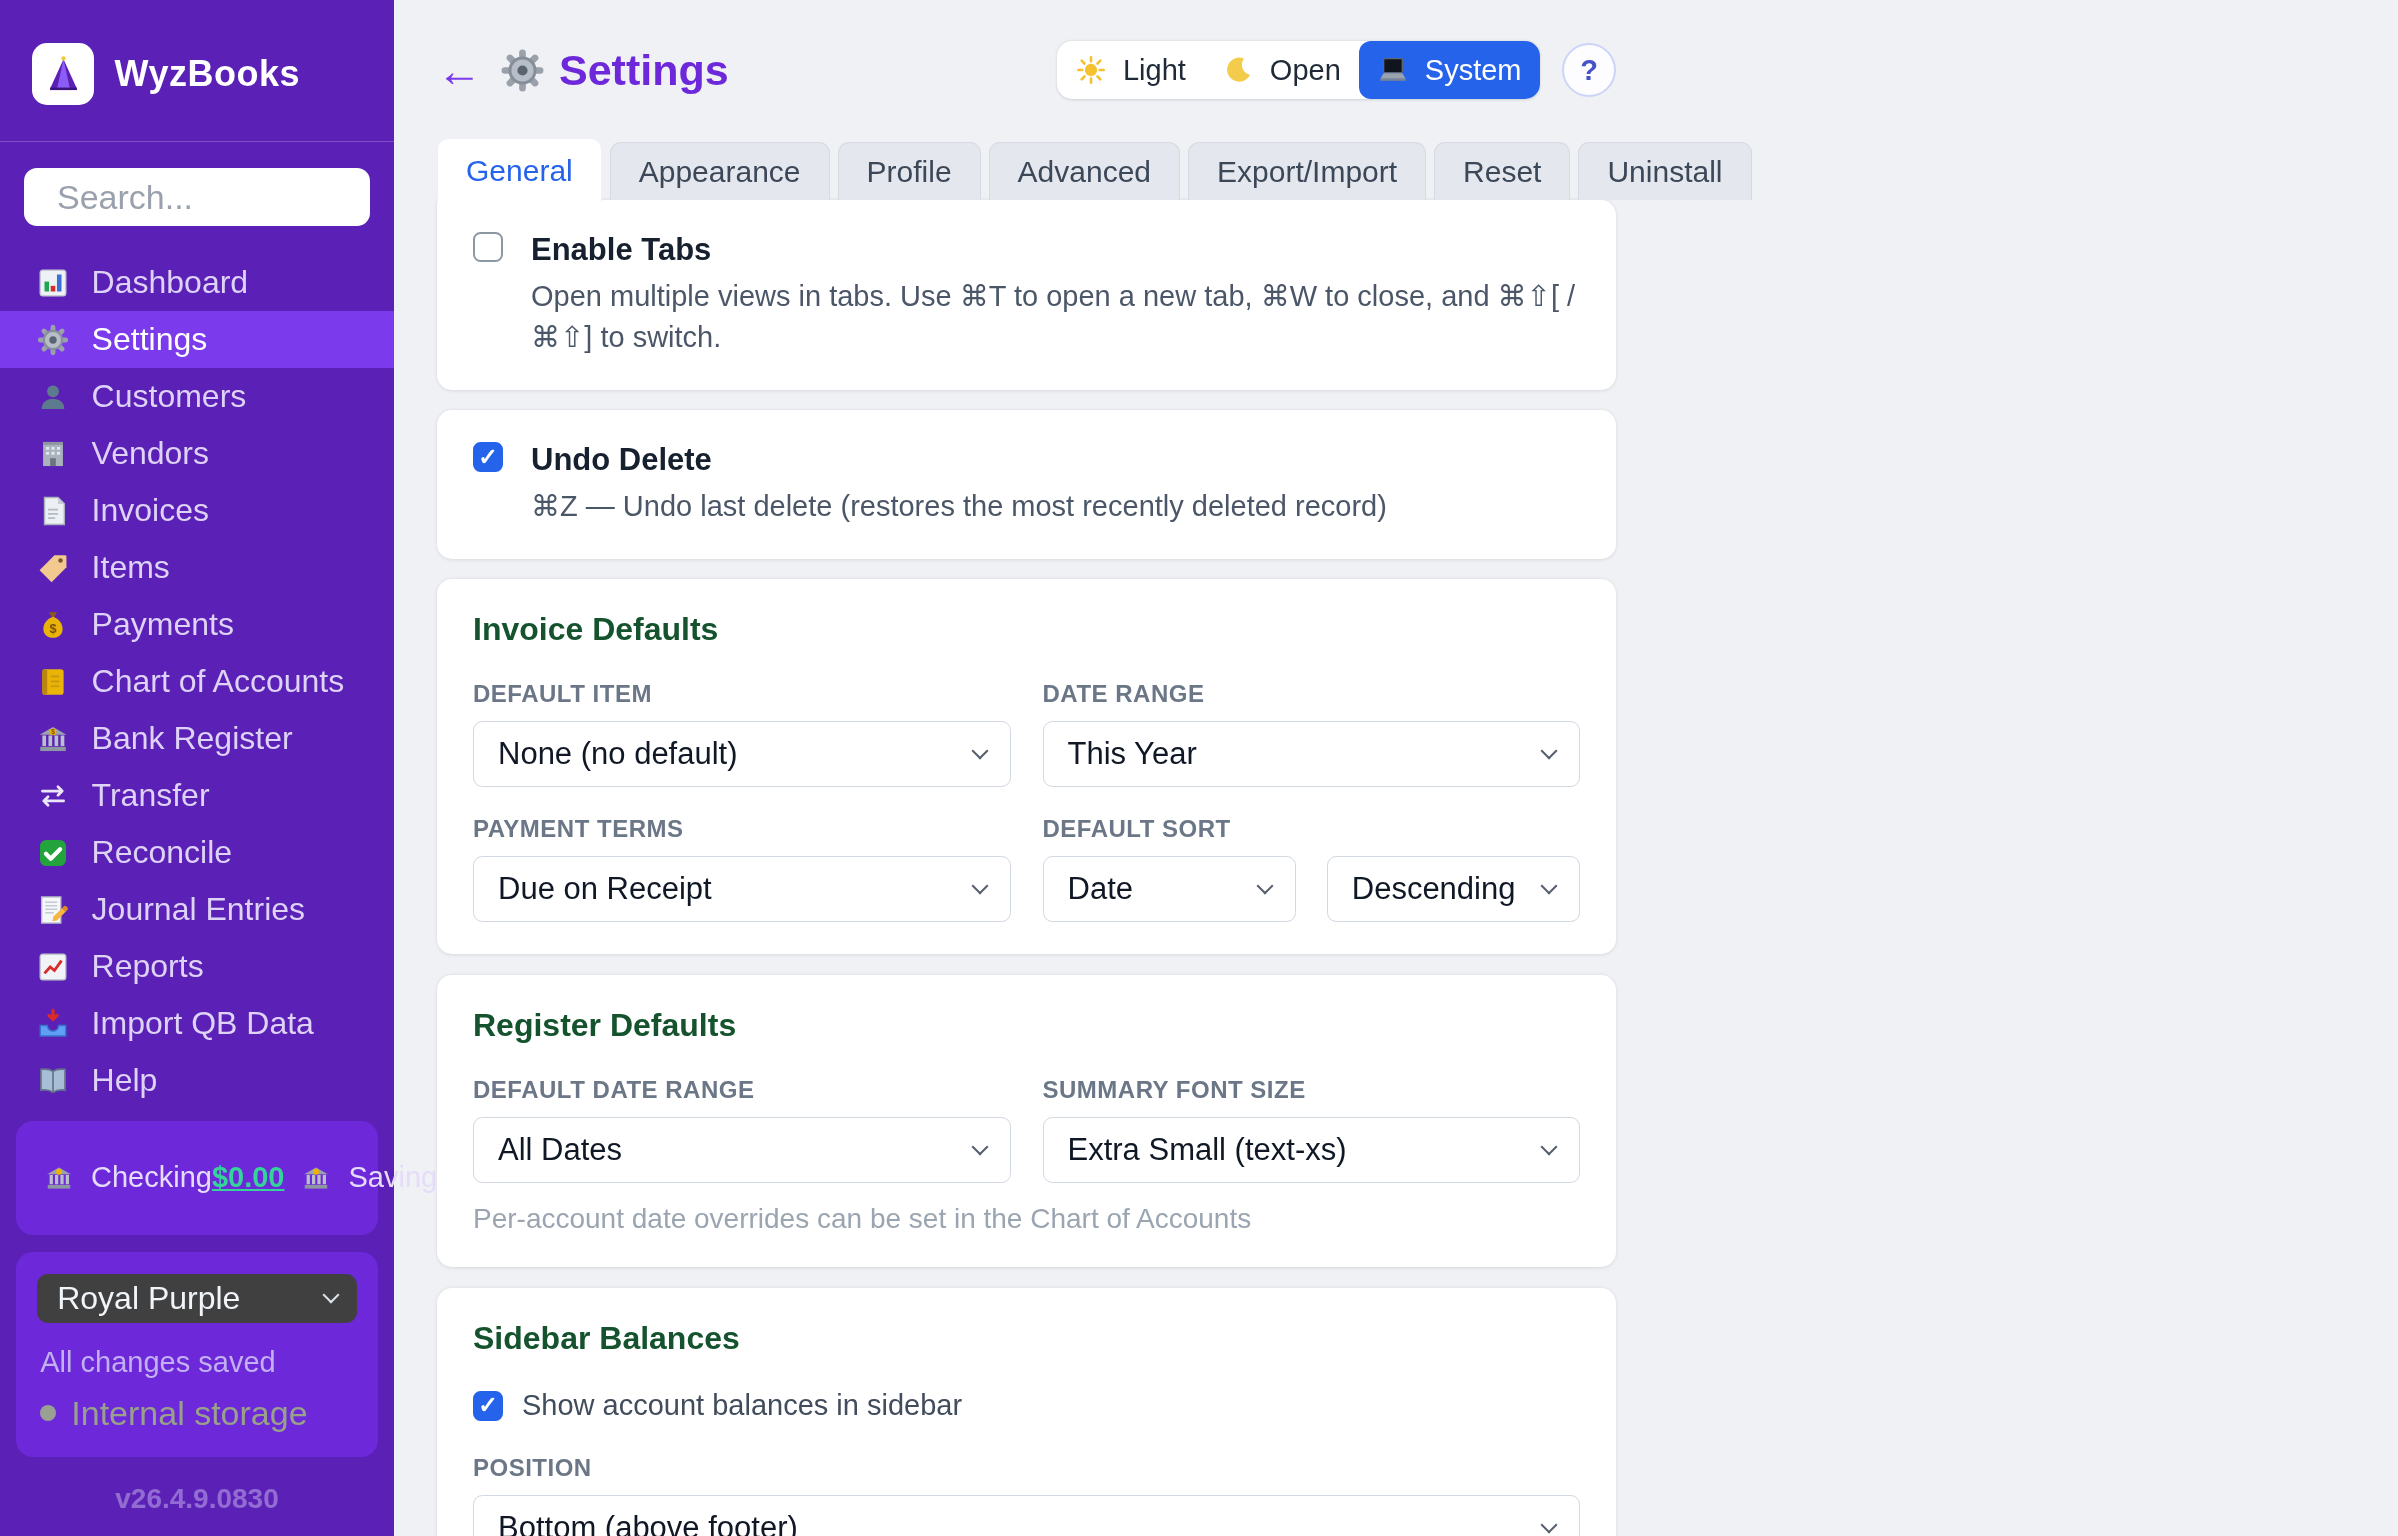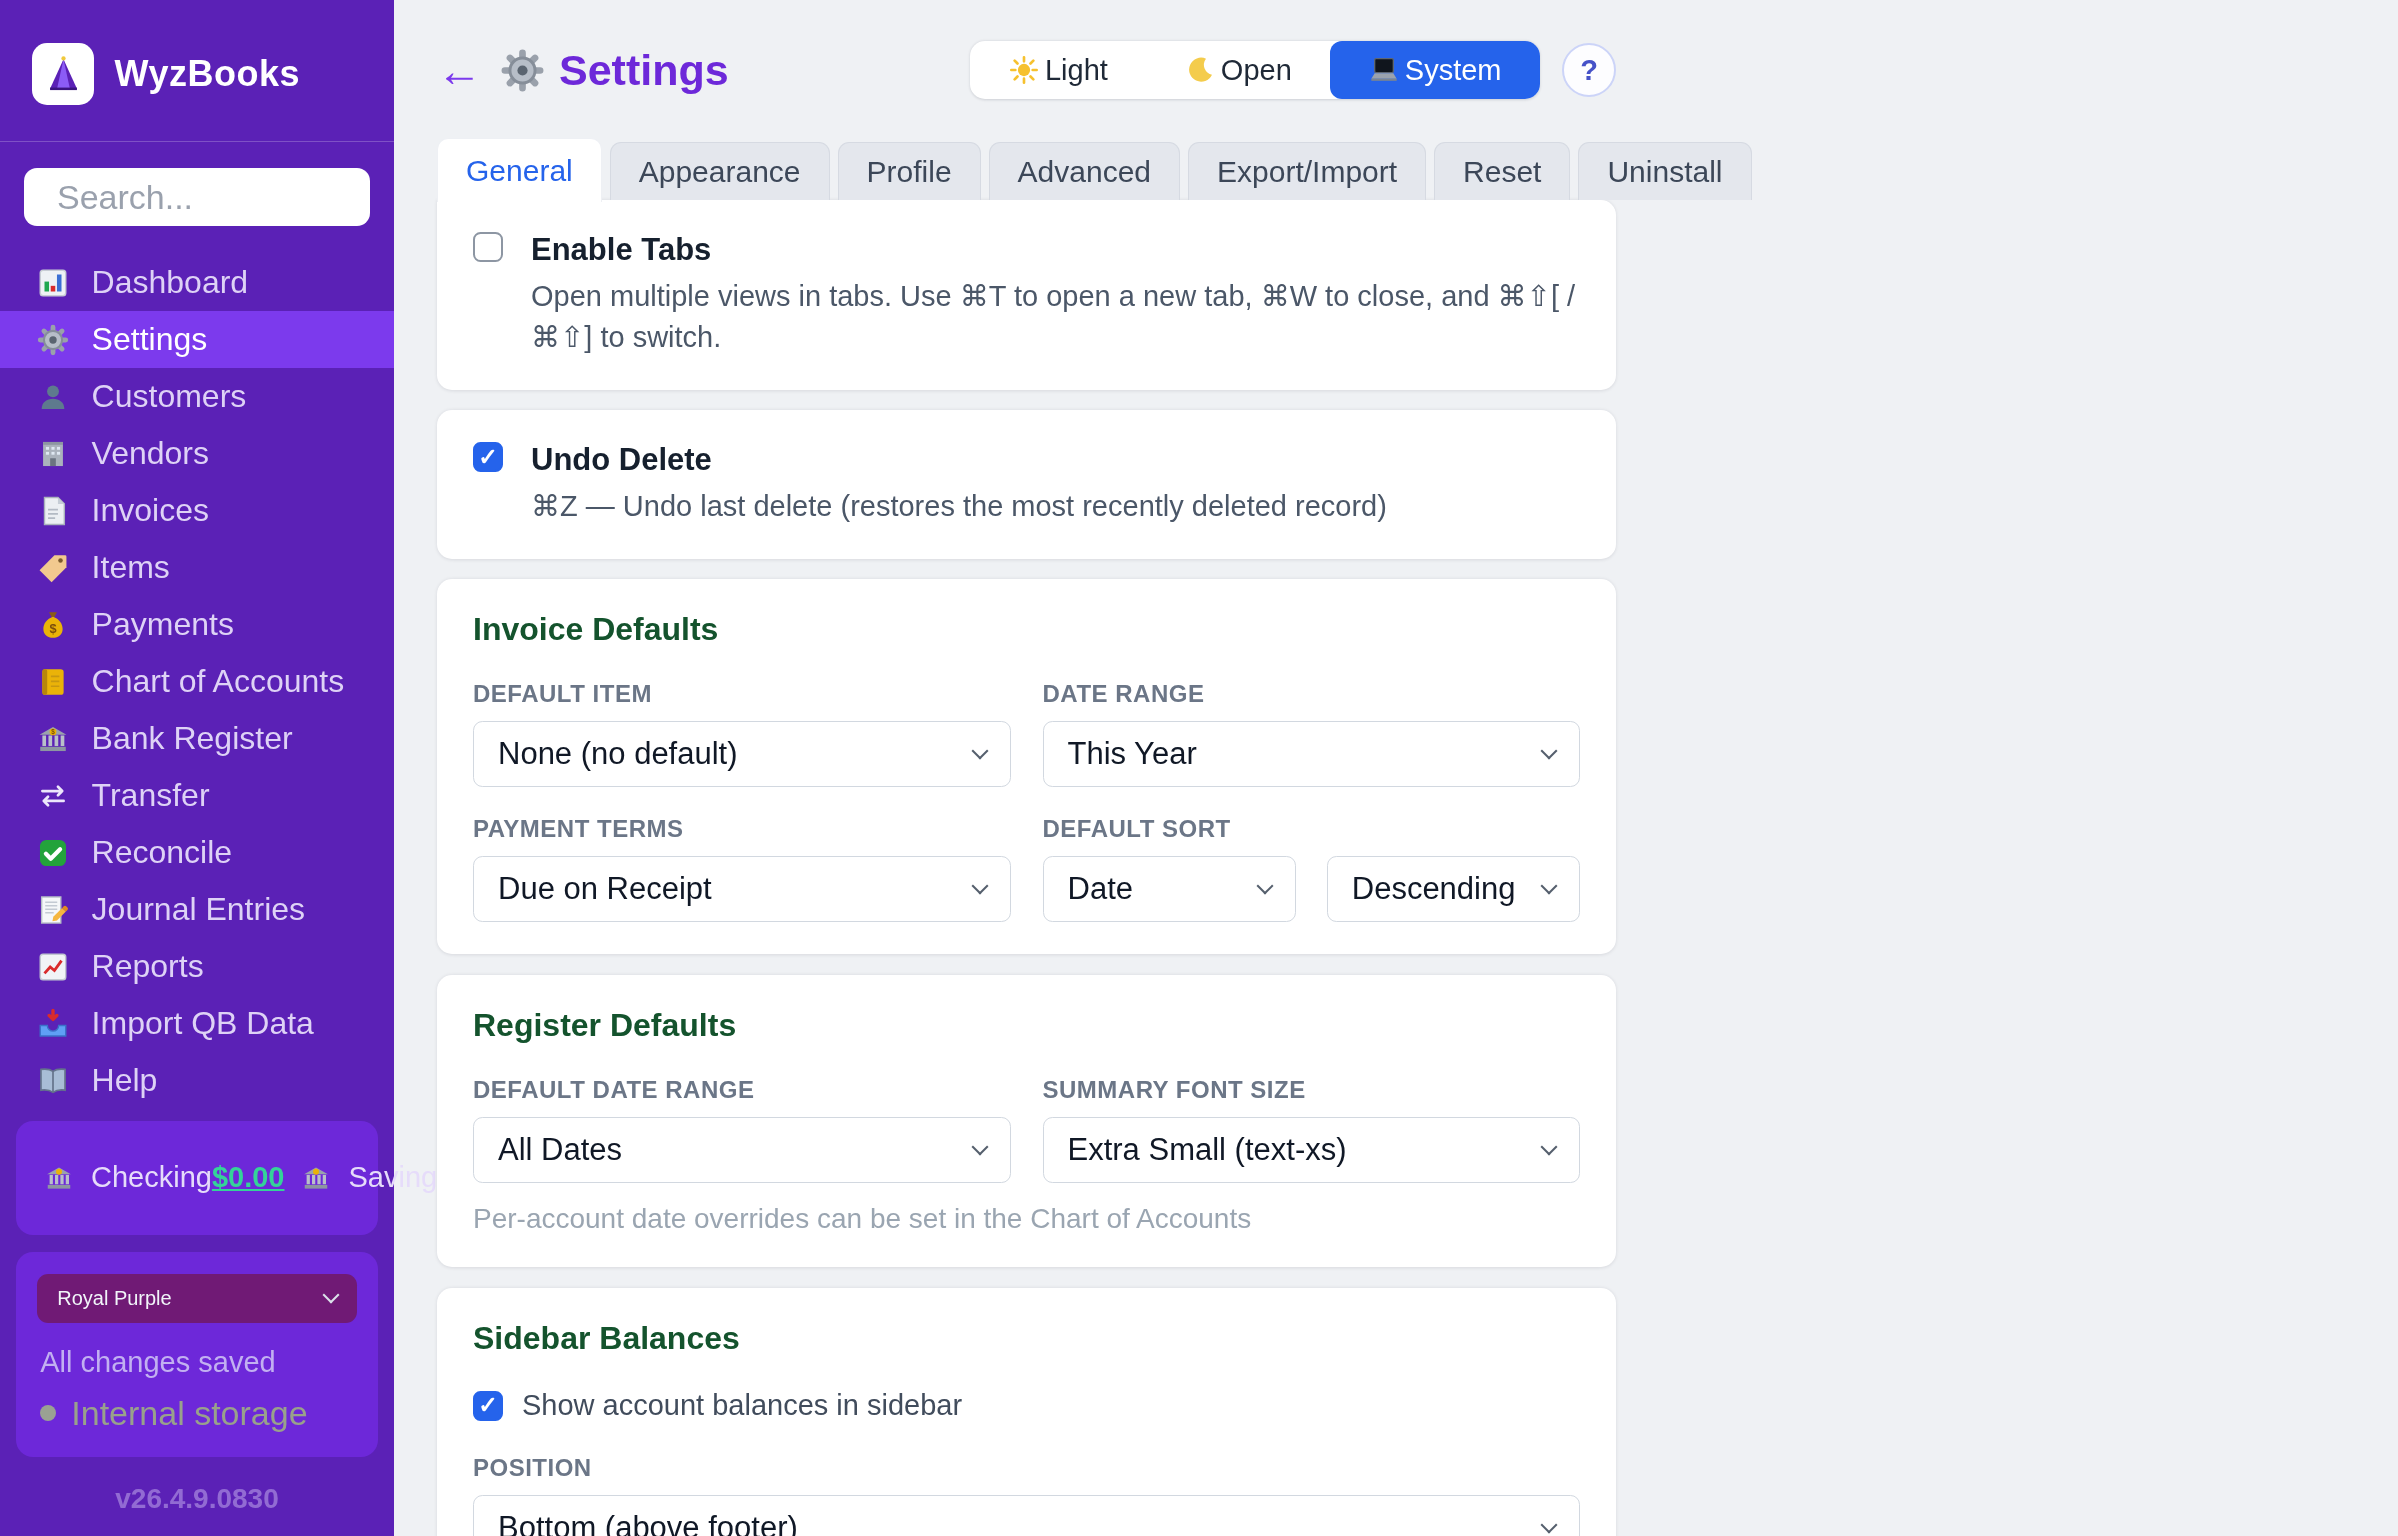--- a/index.html
+++ b/index.html
@@ -43,43 +43,43 @@
     margin:0 16px; background:#6d28d9; border-radius:17px; padding:24px 26px;
     display:flex; flex-direction:row; gap:15px;
   }
   .bal-row { display:flex; align-items:center; font-size:29px; color:#e6dcfa; }
   .bal-row .nicon { width:34px; height:34px; margin-right:15px; }
   .bal-row .nicon svg { width:30px; height:30px; }
   .bal-amt { margin-left:auto; color:#34d399; font-weight:bold;text-decoration:underline; }
 
   .theme-card { margin:17px 16px 0; background:#6d28d9; border-radius:17px; padding:22.5px 20.6px 24px; }
   .dark-select {
-    height:49px; background:#701a75; border-radius:11.2px; color:#f1f5f9;
-    display:flex; align-items:center; font-size:20px; padding:0 20.6px; cursor:pointer;
+    height:49px; background:#404040; border-radius:11.2px; color:#f1f5f9;
+    display:flex; align-items:center; font-size:32px; padding:0 20.6px; cursor:pointer;
   }
   .dark-select .chev { border-color:#dbe2ea; margin-left:auto; }
   .saved-text { margin:22.5px 3.7px 0; color:#c2b0f1; font-size:29px; }
   .storage-row { margin:15px 3.7px 0; display:flex; align-items:center; gap:15px; color:#99a18b; font-size:34px; }
   .storage-dot { width:16px; height:16px; border-radius:50%; background:#9aa193; flex:none; }
   .version { text-align:center; color:rgba(230,221,255,.40); font-weight:bold; font-size:28px; margin:26px 0 22.5px; }
 
   
   .main { position:absolute; left:394px; top:0; right:0; bottom:0; padding-left:43px; }
   .content { width:1179px; }
 
   .page-header { display:flex; align-items:center; margin-top:39px; height:62px; }
   .back-arrow { font-size:45px; color:#7c3aed; cursor:pointer; margin-right:17px; line-height:1; }
   .title-gear { width:47px; height:47px; margin-right:13px; }
   .page-title { font-size:43px; font-weight:bold; color:#6d28d9; }
 
   .theme-toggle {
     margin-left:auto; display:flex; align-items:stretch; height:58px; background:#fff;
     border-radius:15px; box-shadow:0 0.9px 2.8px rgba(15,23,42,.15); overflow:hidden;
   }
-  .seg { display:flex; align-items:center; gap:5px; padding:0 38px; font-size:29px; color:#1f2937; cursor:pointer; }
+  .seg { display:flex; align-items:center; gap:16px; padding:0 18px; font-size:29px; color:#1f2937; cursor:pointer; }
   .seg svg { width:32px; height:32px; }
   .seg.active { background:#2563eb; color:#fff; border-radius:12px; }
   .help-btn {
     margin-left:22.5px; width:54px; height:54px; border-radius:50%;
     border:2.8px solid #ccd4f8; background:#fdfdff; color:#4652c8;
     font-size:29px; font-weight:bold; display:flex; align-items:center; justify-content:center; cursor:pointer;
   }
 
   .tabs { display:flex; align-items:flex-end; gap:8px; margin-top:37px; }
   .tab {

